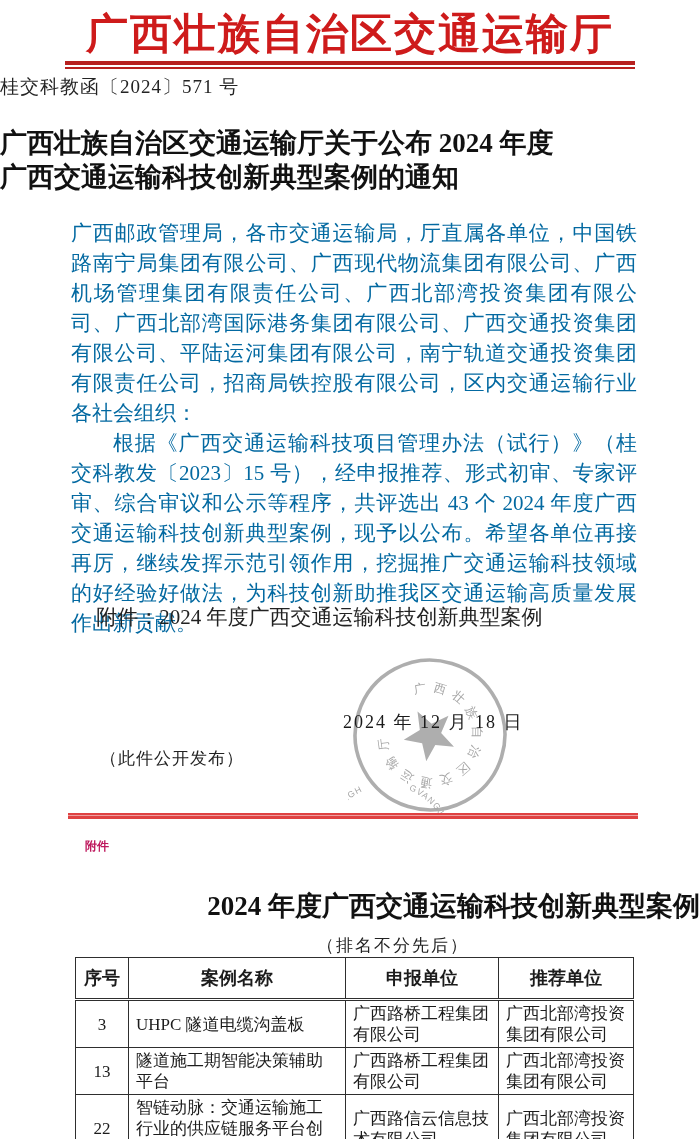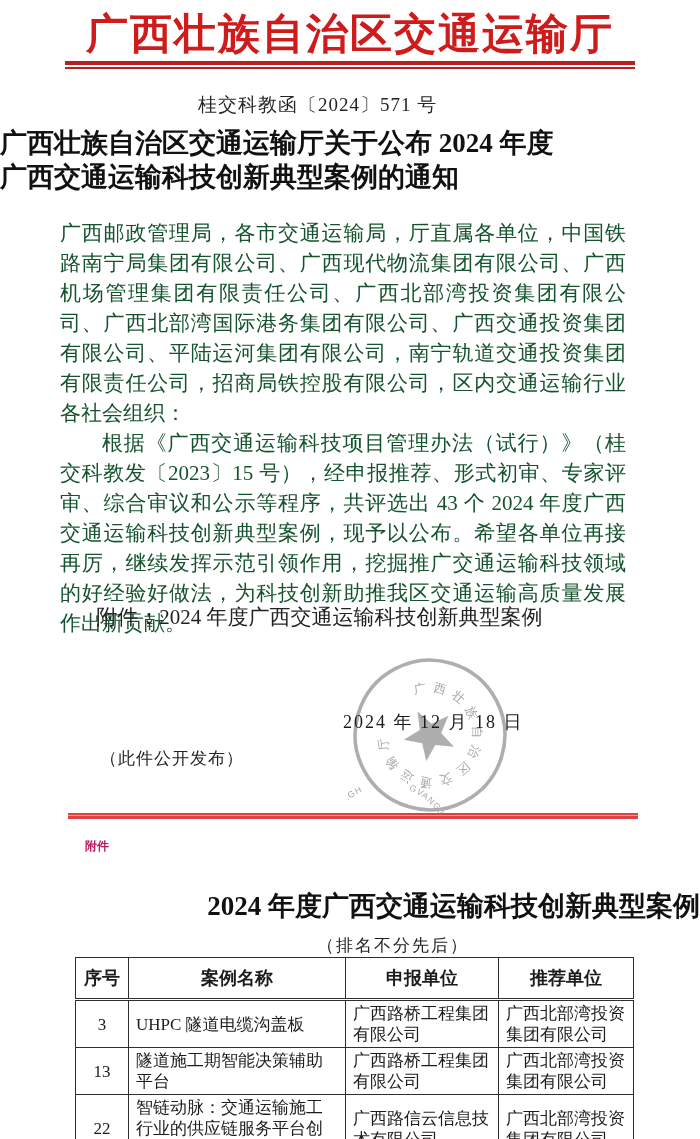--- a/index.html
+++ b/index.html
@@ -13,32 +13,32 @@
   .letterhead{
     position:absolute;top:6px;left:0;width:100%;
     text-align:center;font-weight:700;font-size:42px;letter-spacing:2px;
     color:#ce1b1b;white-space:nowrap;
   }
   .double-rule{
     position:absolute;top:61px;left:65px;width:570px;height:2px;
     border-top:4px solid #b7201f;border-bottom:2px solid #b7201f;
   }
   .doc-number{
-    position:absolute;top:92px;left:0;width:635px;
-    text-align:center;font-size:19px;letter-spacing:1px;color:#242424;
+    position:absolute;top:74px;left:0;width:635px;
+    text-align:left;font-size:19px;letter-spacing:1px;color:#242424;
   }
   
   .notice-title{
     position:absolute;top:126px;left:0;width:100%;text-align:left;
     font-weight:700;font-size:27px;line-height:34px;color:#111;
   }
   
   .body-text{
-    position:absolute;top:218px;left:60px;width:566px;
-    font-size:21px;line-height:30px;text-align:justify;color:#14532d;
+    position:absolute;top:218px;left:71px;width:566px;
+    font-size:21px;line-height:30px;text-align:justify;color:#0369a1;
   }
   .body-text p{margin:0;}
   .body-text p.indent{text-indent:2em;}
   .attachment-line{
     position:absolute;top:602px;left:68px;width:566px;
     font-size:21px;line-height:30px;text-indent:1.35em;color:#222;white-space:nowrap;
   }
   
   .seal{position:absolute;top:653px;left:348px;width:164px;height:164px;opacity:.8;}
   .issue-date{

